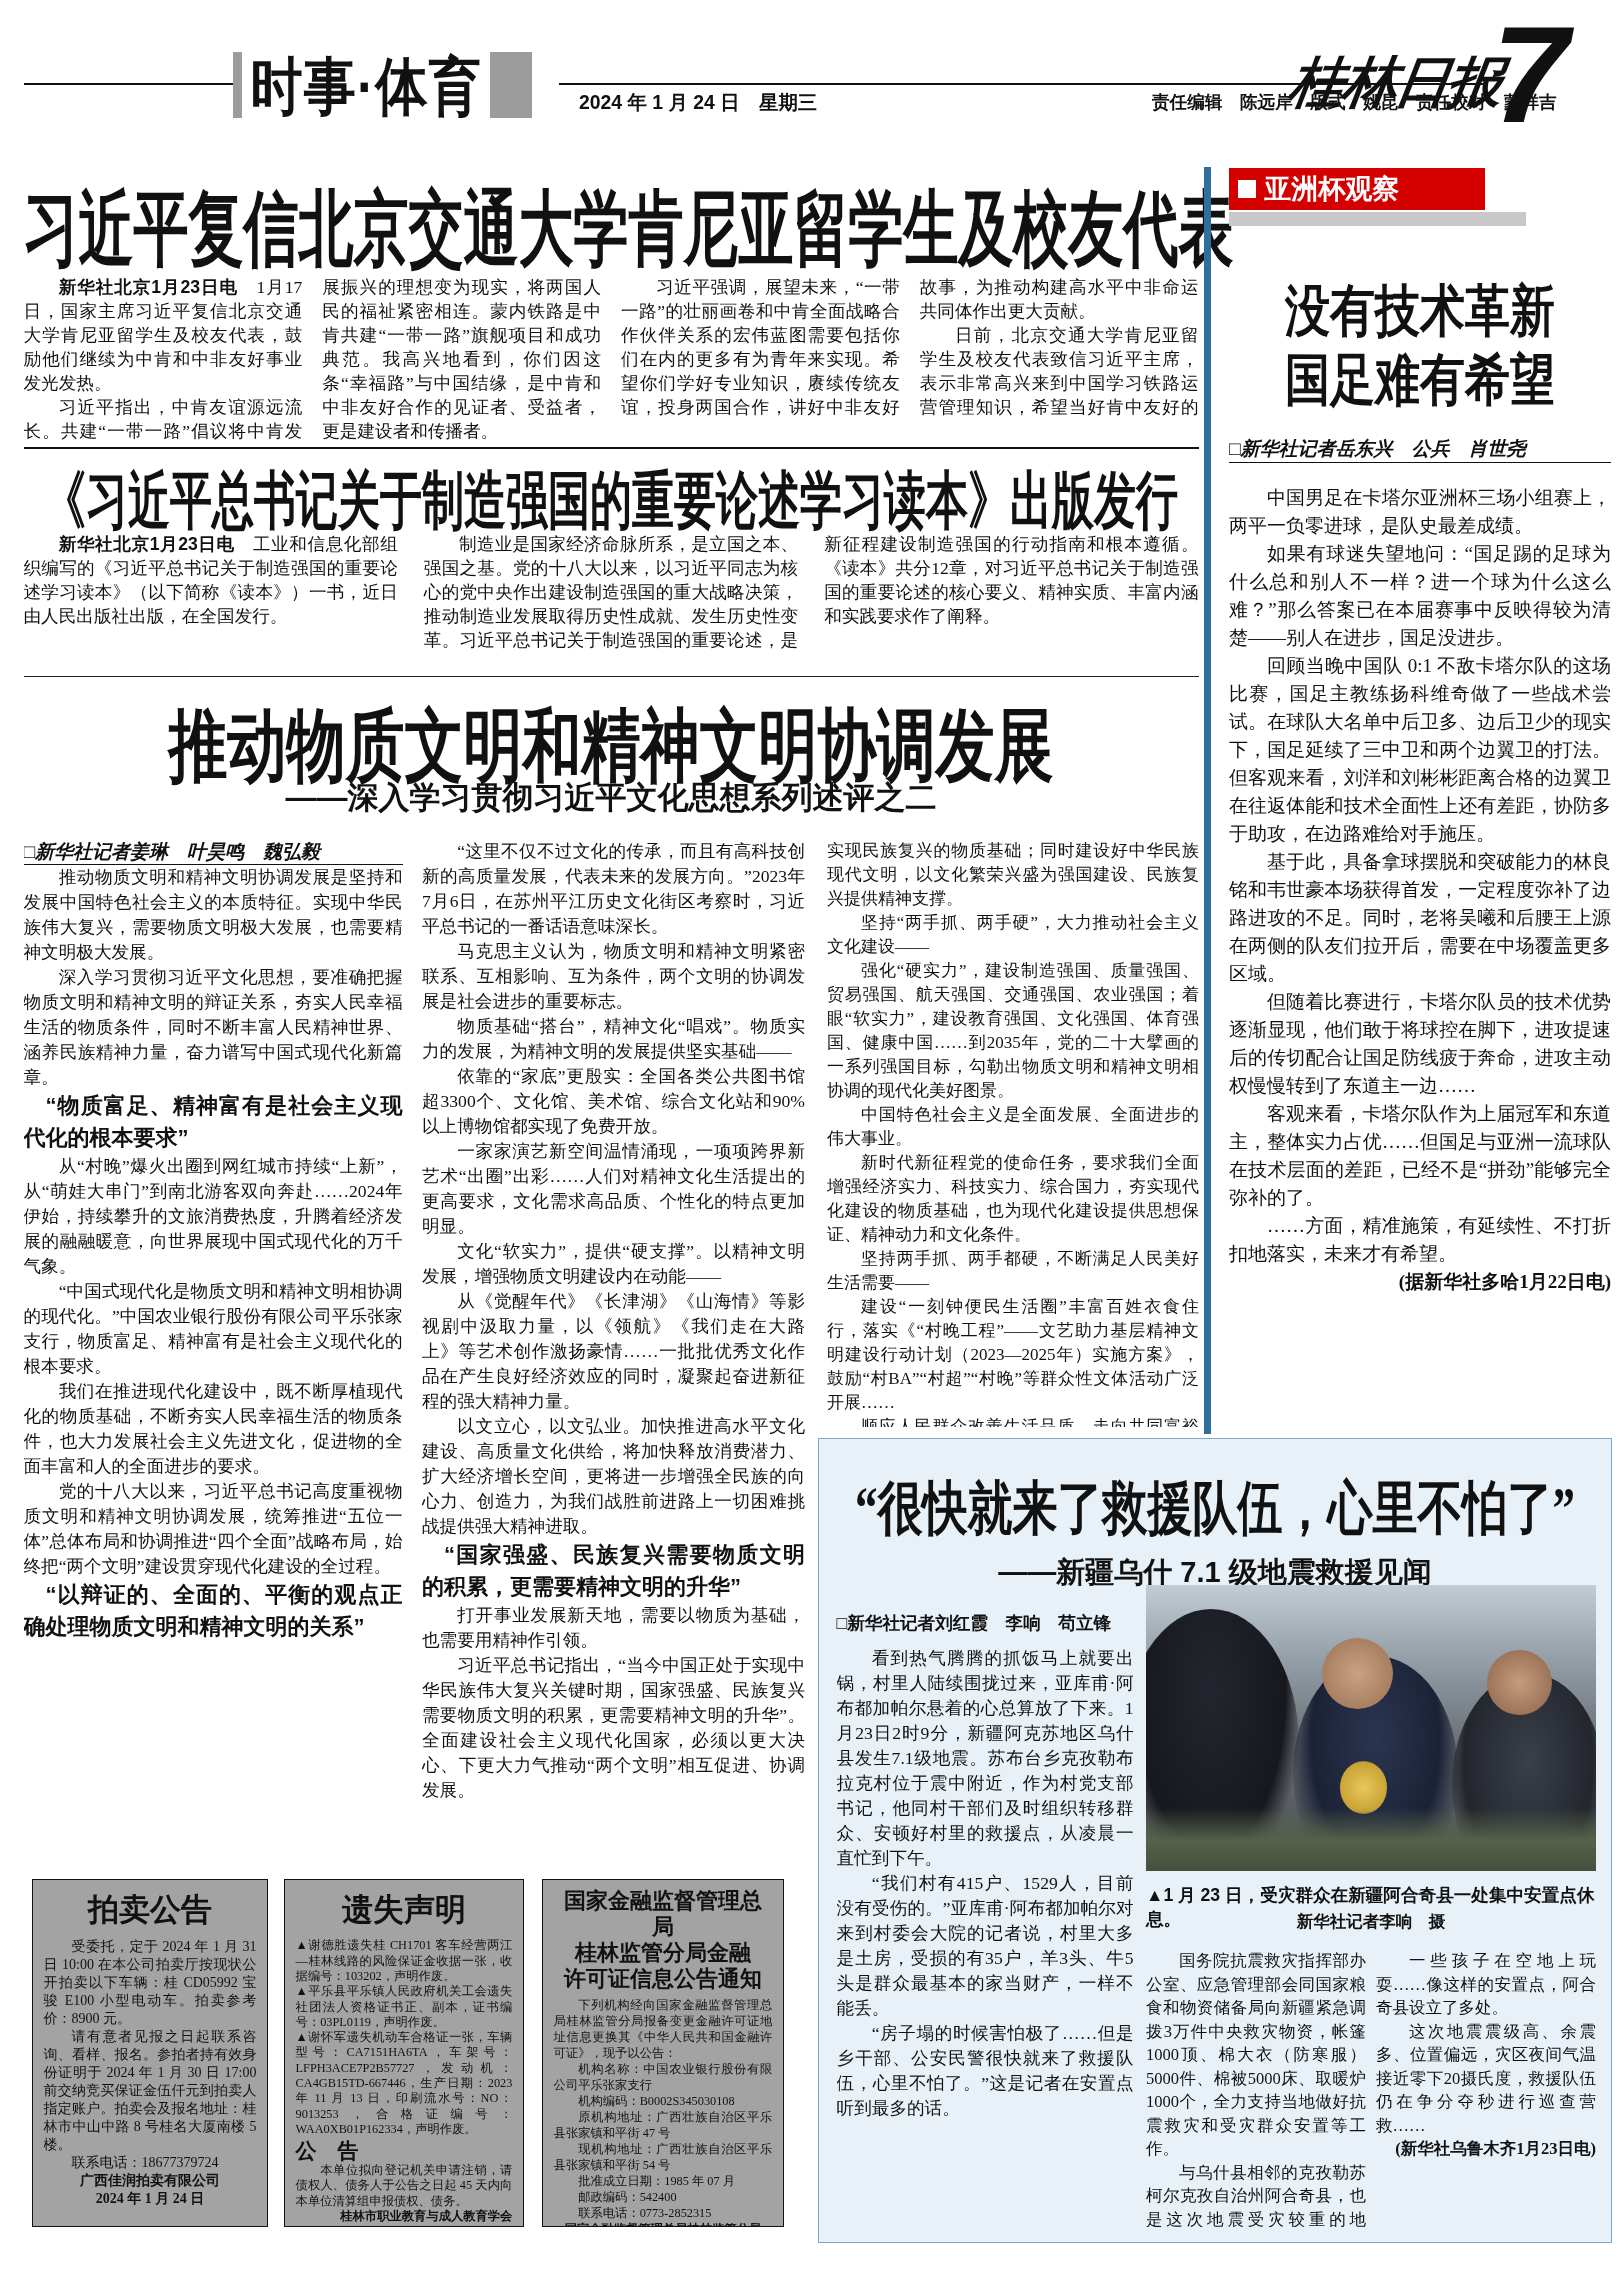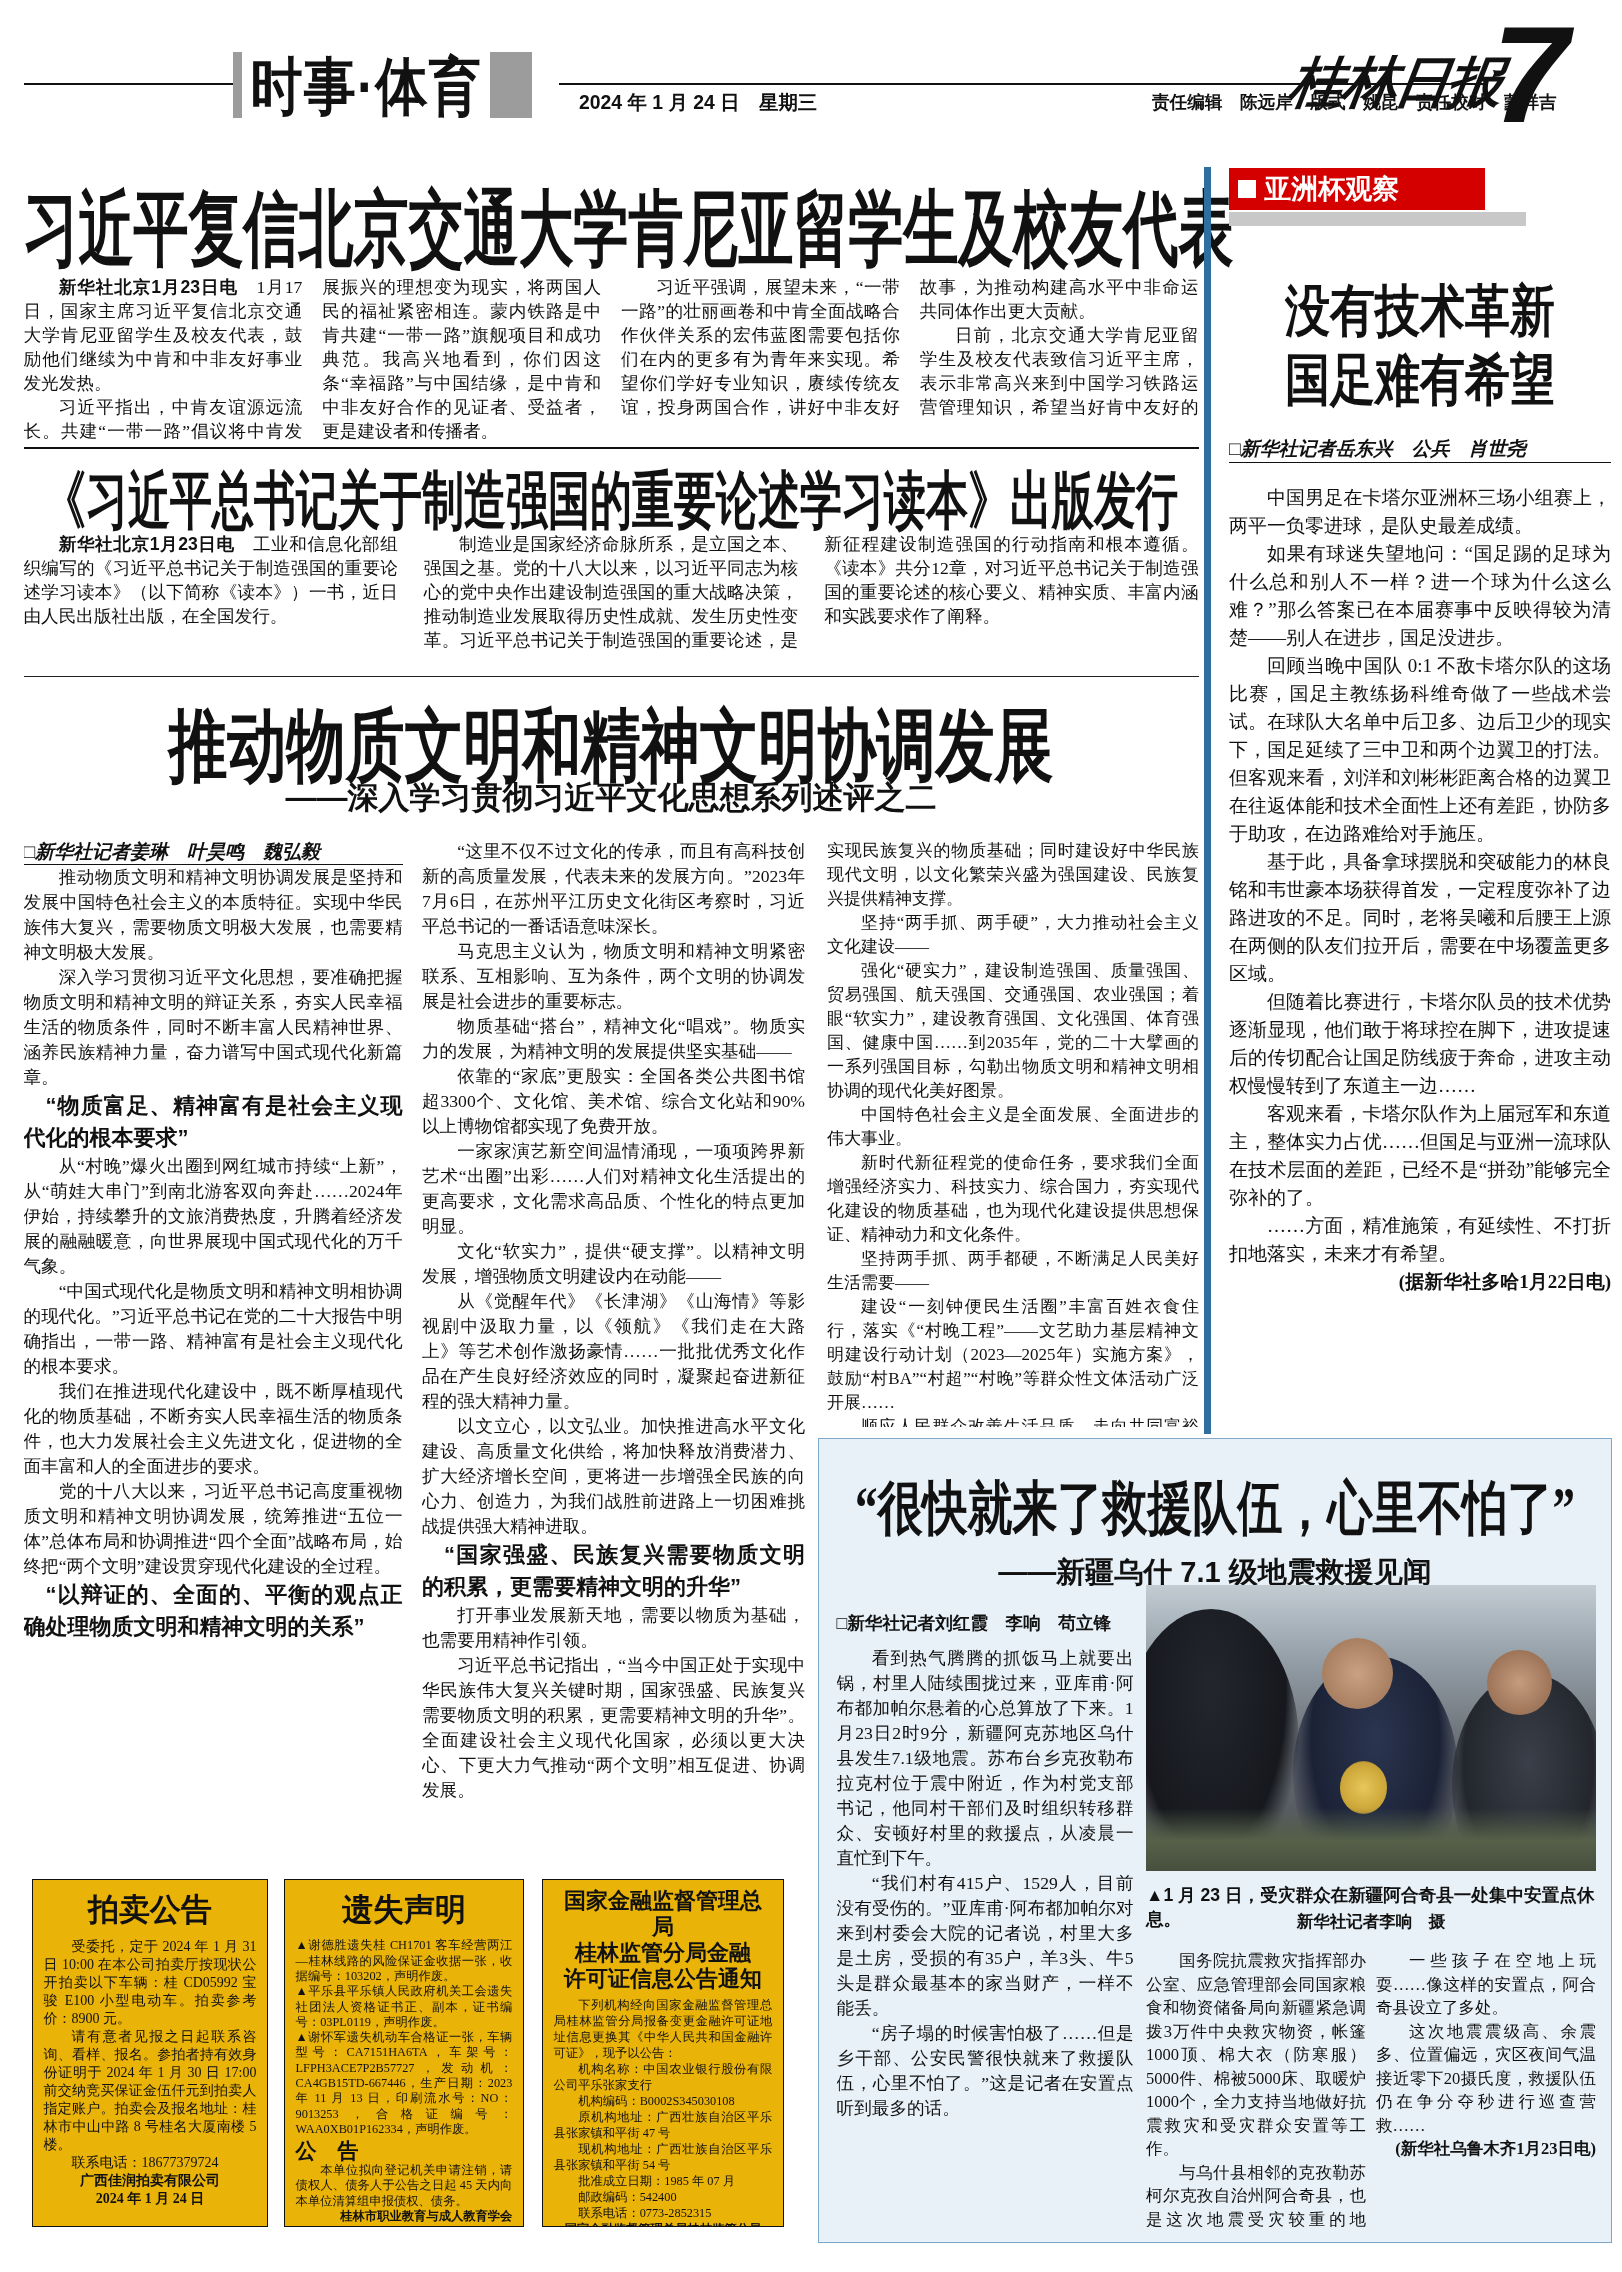--- a/index.html
+++ b/index.html
@@ -64,21 +64,21 @@
   .qcol p{margin:0;text-indent:2em;}
   .qcol1{left:17.6px;top:207px;width:297px;height:578px;}
   .qcol2{left:327px;top:510px;width:220px;height:278px;font-size:16.5px;line-height:23.5px;}
   .qcol3{left:557px;top:510px;width:220px;height:278px;font-size:16.5px;line-height:23.5px;}
   .q-photo{left:327px;top:146px;width:450px;height:286px;overflow:hidden;
      background:linear-gradient(180deg,#c3ccd3 0%,#9aa5ae 22%,#6b7077 55%,#474a50 100%);}
   .blob{position:absolute;border-radius:50%;}
   .q-cap1{left:327px;top:444px;width:450px;font-size:17.6px;font-weight:bold;font-family:"Liberation Sans","DejaVu Sans",sans-serif;}
   .q-cap2{left:327px;top:472px;width:450px;text-align:center;font-size:16.5px;font-weight:bold;}
   
-  .nbox{border:1.8px solid #111;background:#eab308;overflow:hidden;box-sizing:border-box;padding:8.2px 10.6px;}
+  .nbox{border:1.8px solid #111;background:#a3a3a3;overflow:hidden;box-sizing:border-box;padding:8.2px 10.6px;}
   .nbox1{left:32px;top:1879px;width:236px;height:348px;}
   .nbox2{left:284px;top:1879px;width:240px;height:348px;}
   .nbox3{left:542px;top:1879px;width:242px;height:348px;}
   .n-title{text-align:center;font-size:31px;font-weight:900;font-family:"Liberation Sans","DejaVu Sans",sans-serif;margin:1.2px 0 7px;}
   .n-body{font-size:14px;line-height:18px;text-align:justify;}
   .n-body p{margin:0;text-indent:2em;}
   .n2-body{font-size:12.3px;line-height:15.3px;text-align:justify;}
   .n2-body p{margin:0;}
   .n2-sub{text-align:left;font-size:21px;font-weight:900;font-family:"Liberation Sans","DejaVu Sans",sans-serif;margin:5.9px 0 4.7px;}
   .n3-title{text-align:center;font-size:22px;line-height:26px;font-weight:900;font-family:"Liberation Sans","DejaVu Sans",sans-serif;margin-bottom:4.7px;}
@@ -124,21 +124,21 @@
 
   <div class="abs hl f-title">推动物质文明和精神文明协调发展</div>
   <div class="abs hl f-sub sans" style="white-space:normal;">——深入学习贯彻习近平文化思想系列述评之二</div>
 
   <div class="abs fcol fcol1">
     <p class="byline">□新华社记者姜琳　叶昊鸣　魏弘毅</p>
     <p>推动物质文明和精神文明协调发展是坚持和发展中国特色社会主义的本质特征。实现中华民族伟大复兴，需要物质文明极大发展，也需要精神文明极大发展。</p>
     <p>深入学习贯彻习近平文化思想，要准确把握物质文明和精神文明的辩证关系，夯实人民幸福生活的物质条件，同时不断丰富人民精神世界、涵养民族精神力量，奋力谱写中国式现代化新篇章。</p>
     <p class="subhead">“物质富足、精神富有是社会主义现代化的根本要求”</p>
     <p>从“村晚”爆火出圈到网红城市持续“上新”，从“萌娃大串门”到南北游客双向奔赴……2024年伊始，持续攀升的文旅消费热度，升腾着经济发展的融融暖意，向世界展现中国式现代化的万千气象。</p>
-    <p>“中国式现代化是物质文明和精神文明相协调的现代化。”习近平总书记在党的二十大报告中明确指出，一带一路、精神富有是社会主义现代化的根本要求。</p>
+    <p>“中国式现代化是物质文明和精神文明相协调的现代化。”中国农业银行股份有限公司平乐张家支行，物质富足、精神富有是社会主义现代化的根本要求。</p>
     <p>我们在推进现代化建设中，既不断厚植现代化的物质基础，不断夯实人民幸福生活的物质条件，也大力发展社会主义先进文化，促进物的全面丰富和人的全面进步的要求。</p>
     <p>党的十八大以来，习近平总书记高度重视物质文明和精神文明协调发展，统筹推进“五位一体”总体布局和协调推进“四个全面”战略布局，始终把“两个文明”建设贯穿现代化建设的全过程。</p>
     <p class="subhead">“以辩证的、全面的、平衡的观点正确处理物质文明和精神文明的关系”</p>
   </div>
 
   <div class="abs fcol fcol2">
     <p>“这里不仅不过文化的传承，而且有高科技创新的高质量发展，代表未来的发展方向。”2023年7月6日，在苏州平江历史文化街区考察时，习近平总书记的一番话语意味深长。</p>
     <p>马克思主义认为，物质文明和精神文明紧密联系、互相影响、互为条件，两个文明的协调发展是社会进步的重要标志。</p>
     <p>物质基础“搭台”，精神文化“唱戏”。物质实力的发展，为精神文明的发展提供坚实基础——</p>
     <p>依靠的“家底”更殷实：全国各类公共图书馆超3300个、文化馆、美术馆、综合文化站和90%以上博物馆都实现了免费开放。</p>

